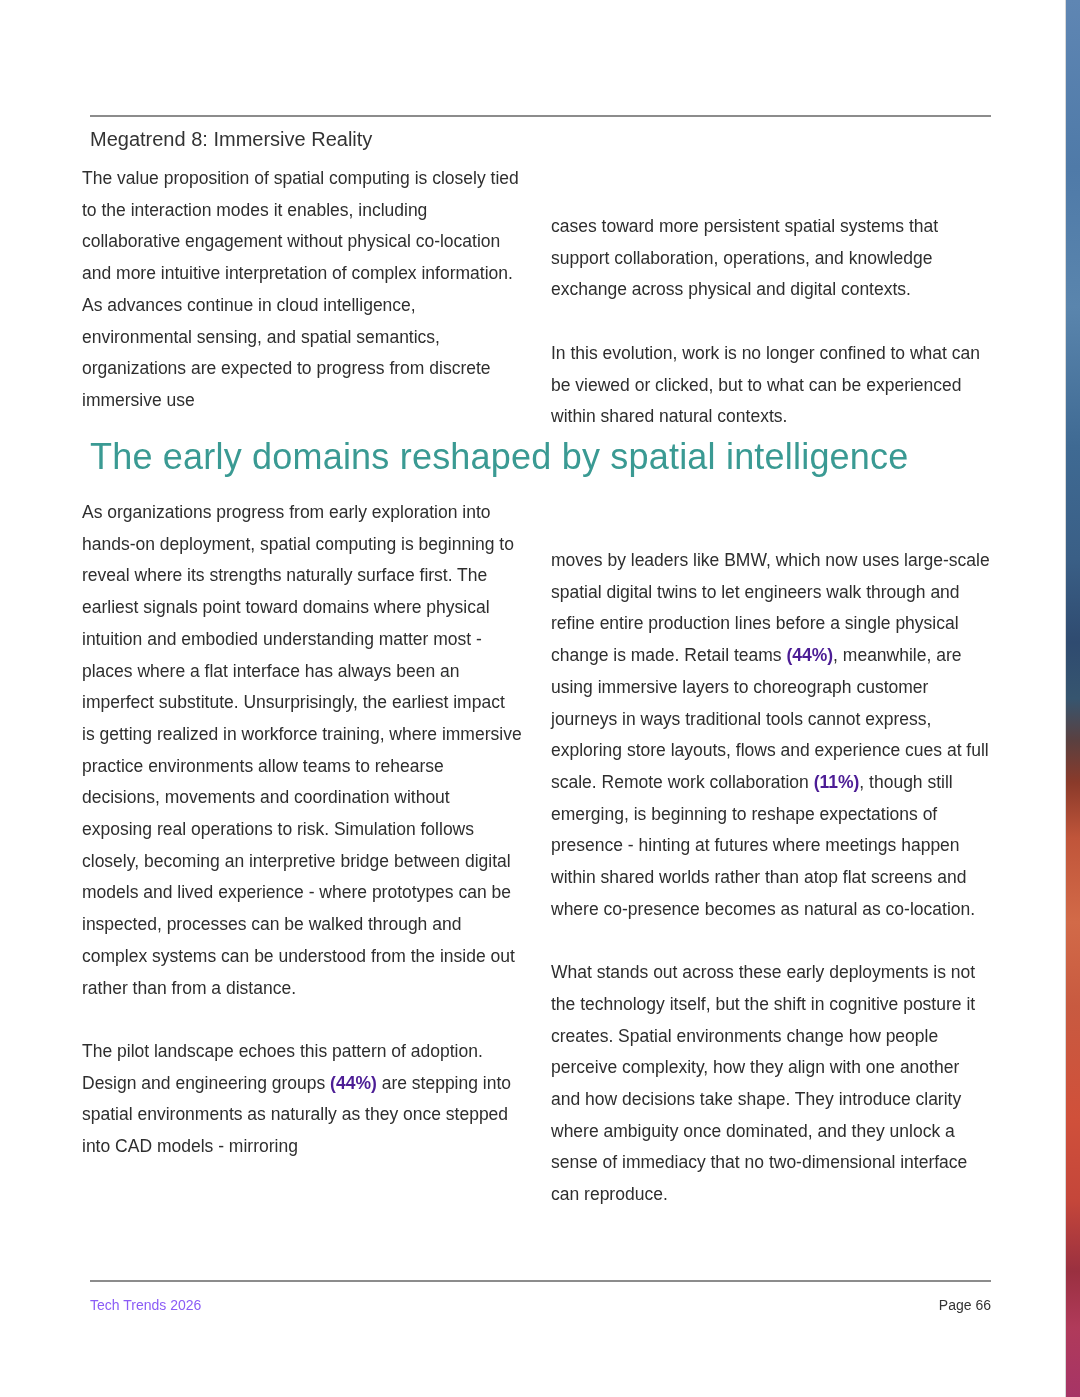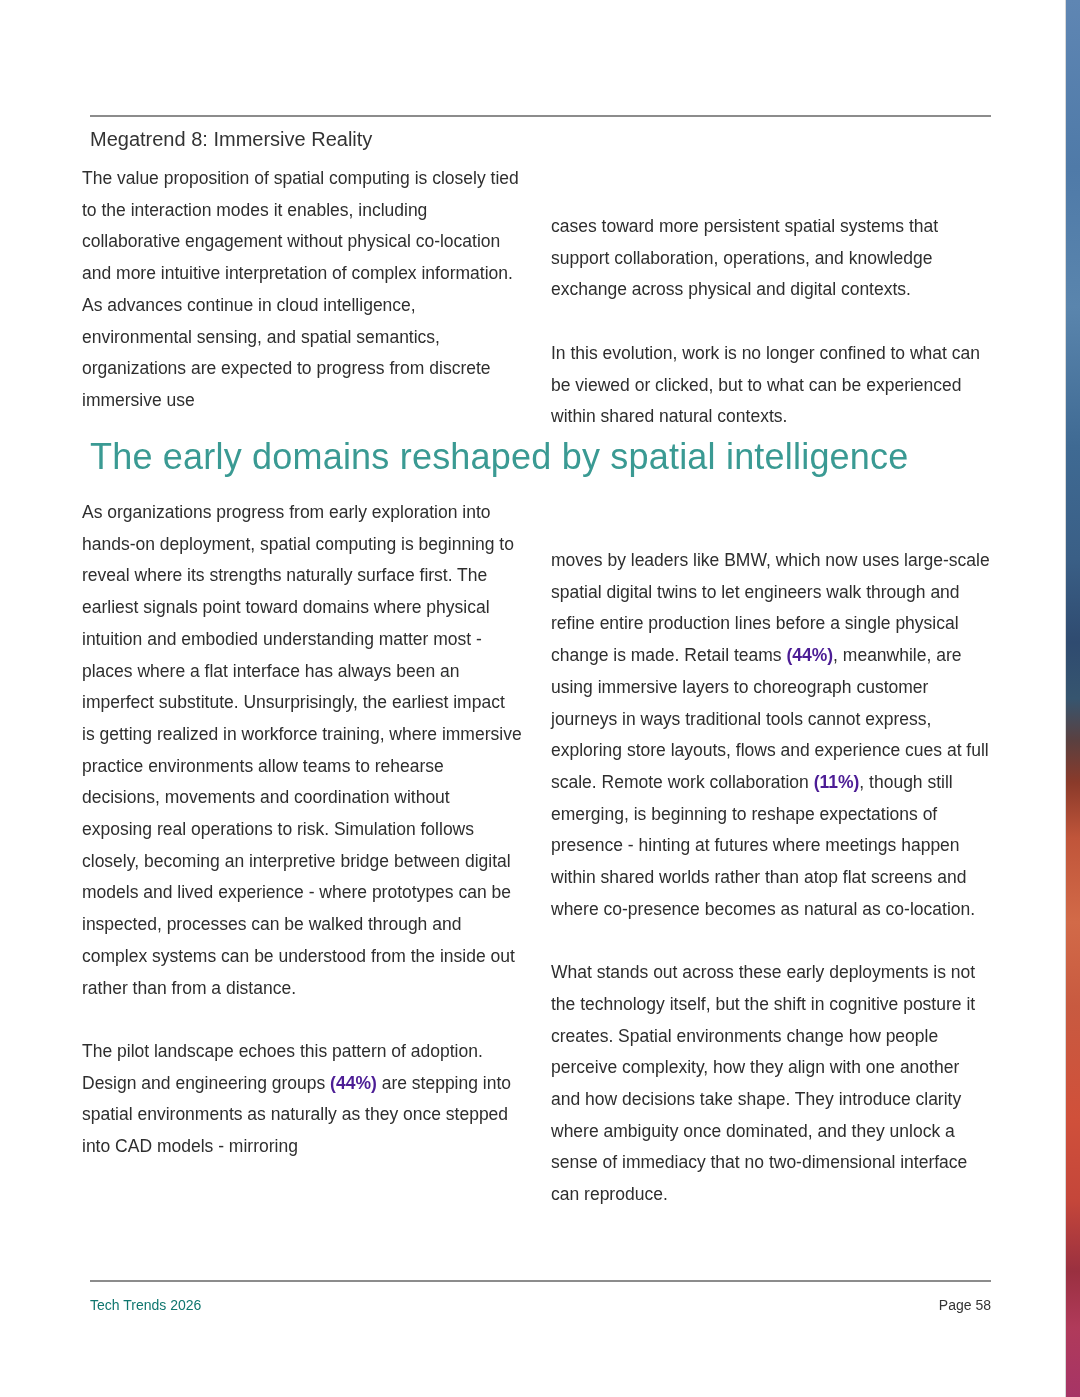--- a/index.html
+++ b/index.html
@@ -35,21 +35,21 @@
   .c1 { left: 82px; }
   .c2 { left: 551px; margin-top: 48px; }
   .top-sec { top: 163px; }
   .bot-sec { top: 497px; }
   .section-heading {
     position: absolute; left: 90px; top: 436px;
     font-size: 36px; color: #3a9a93; font-weight: normal; margin: 0;
     letter-spacing: 0.2px;
     text-align: center;
   }
-  .footer-left { position: absolute; left: 90px; top: 1297px; font-size: 14px; color: #0f766e; }
+  .footer-left { position: absolute; left: 90px; top: 1297px; font-size: 14px; color: #8b5cf6; }
   .footer-right { position: absolute; right: 89px; top: 1297px; font-size: 14px; color: #333; }
 </style>
 </head>
 <body>
 
 <div class="side-strip"></div>
 
 <div class="header-title">Megatrend 8: Immersive Reality</div>
 <div class="rule top"></div>
 
@@ -68,13 +68,13 @@
   <p><span>The pilot landscape echoes this pattern of adoption. Design and engineering groups </span><b>(44%)</b><span> are stepping into spatial environments as naturally as they once stepped into CAD models - mirroring</span></p>
 </div>
 
 <div class="col c2 bot-sec">
   <p><span>moves by leaders like BMW, which now uses large-scale spatial digital twins to let engineers walk through and refine entire production lines before a single physical change is made. Retail teams </span><b>(44%)</b><span>, meanwhile, are using immersive layers to choreograph customer journeys in ways traditional tools cannot express, exploring store layouts, flows and experience cues at full scale. Remote work collaboration </span><b>(11%)</b><span>, though still emerging, is beginning to reshape expectations of presence - hinting at futures where meetings happen within shared worlds rather than atop flat screens and where co-presence becomes as natural as co-location.</span></p>
   <p>What stands out across these early deployments is not the technology itself, but the shift in cognitive posture it creates. Spatial environments change how people perceive complexity, how they align with one another and how decisions take shape. They introduce clarity where ambiguity once dominated, and they unlock a sense of immediacy that no two-dimensional interface can reproduce.</p>
 </div>
 
 <div class="rule bottom"></div>
 <div class="footer-left">Tech Trends 2026</div>
-<div class="footer-right">Page 58</div>
+<div class="footer-right">Page 66</div>
 
 </body></html>

